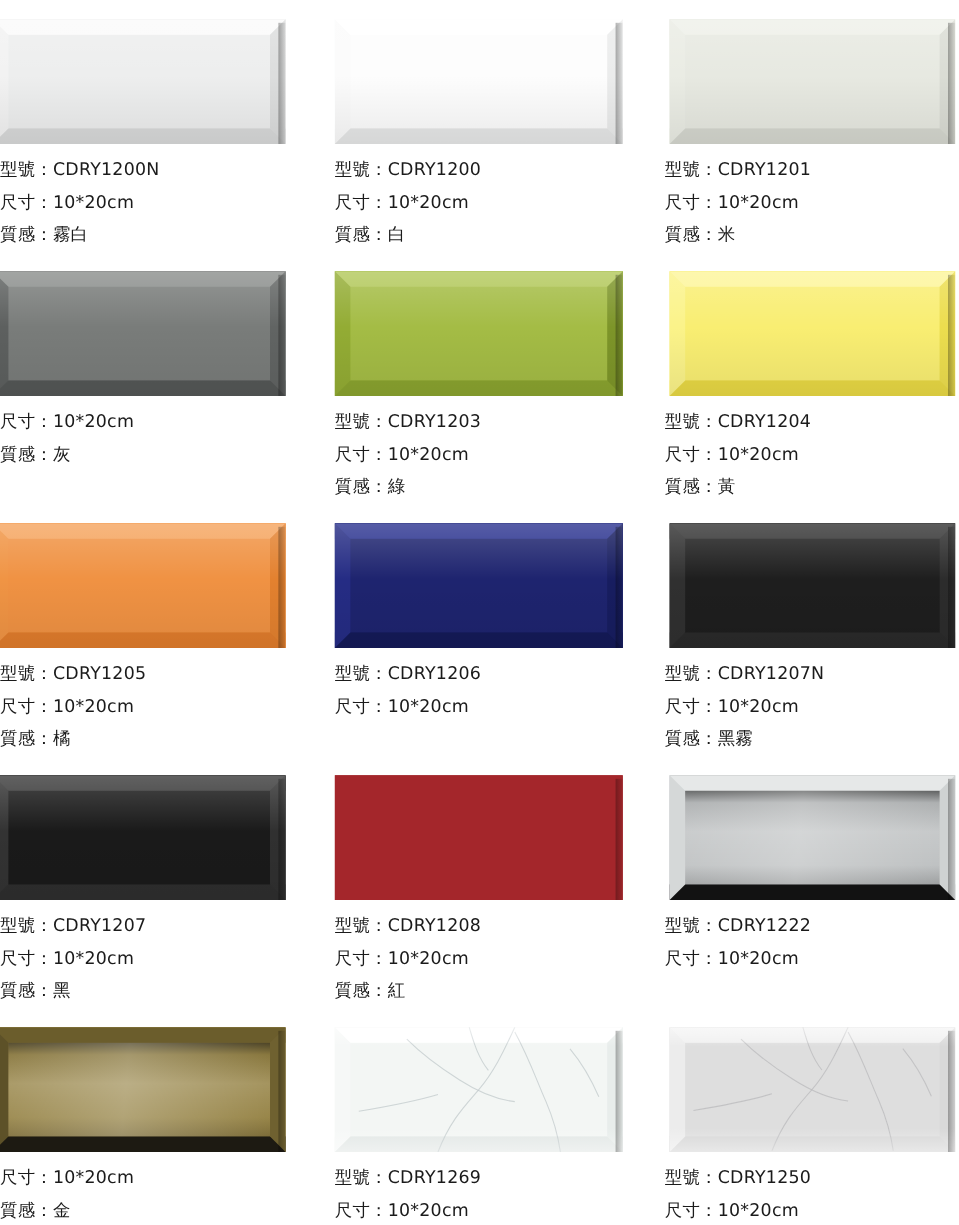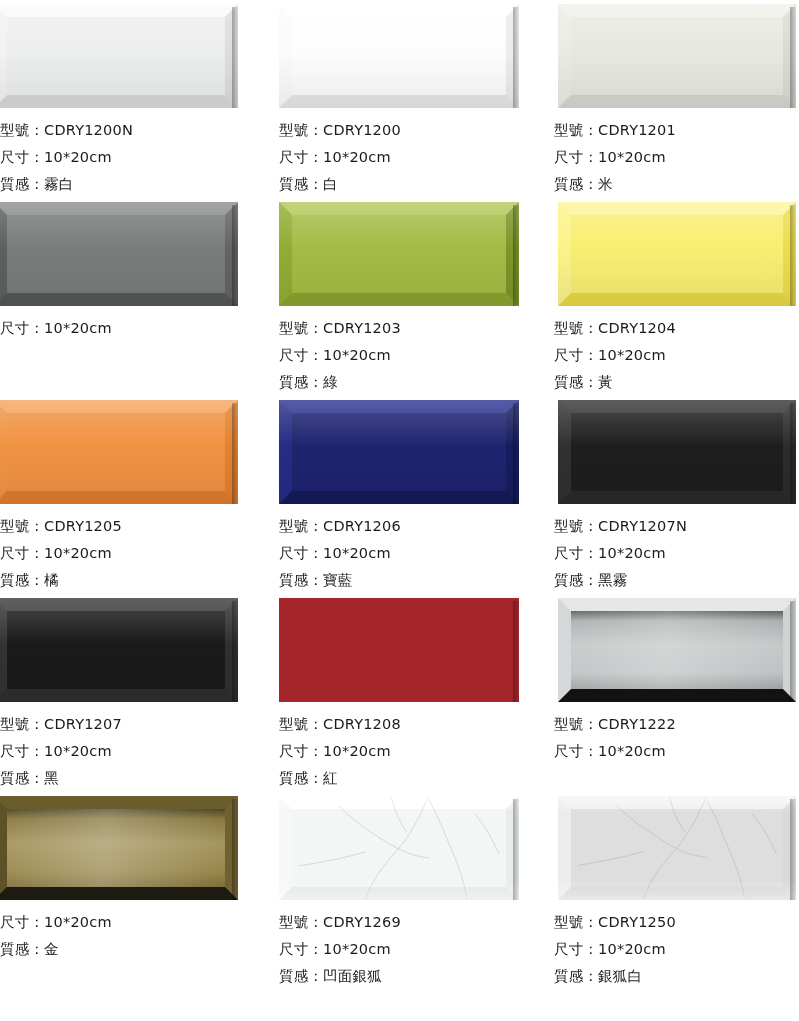--- a/index.html
+++ b/index.html
@@ -15,20 +15,21 @@
     width:799px;height:1021px;
     box-sizing:border-box;
   }
   .row{
     display:flex;
     width:799px;
   }
   .cell{
     box-sizing:border-box;
     position:relative;
+    margin-top:12px;
   }
   .col-0{width:275px;padding-left:0px;}
   .col-1{width:275px;padding-left:4px;}
   .col-2{width:249px;padding-left:4px;}
 
   
   .tile-wrap{
     position:relative;
     height:112px;
     margin-bottom:4px;
@@ -127,20 +128,21 @@
       <div class="cell col-0">
         <div class="tile-wrap">
           <div class="tile" style="background: rgb(110, 113, 112);">
             <div class="bevel" style="border-style: solid; border-width: 13px; border-color: rgb(139, 142, 140) rgb(97, 100, 99) rgb(84, 87, 86) rgb(93, 96, 95); background: rgb(121, 124, 122);"></div>
             <div class="gloss" style="background: linear-gradient(rgba(255, 255, 255, 0.2), rgba(255, 255, 255, 0) 45%, rgba(0, 0, 0, 0.07));"></div>
             <div class="shadow"></div>
           </div>
         </div>
         <div class="specs">
           <div class="spec-line">尺寸：10*20cm</div>
+          <div class="spec-line">質感：灰</div>
         </div>
       </div>
       <div class="cell col-1">
         <div class="tile-wrap">
           <div class="tile" style="background: rgb(155, 181, 60);">
             <div class="bevel" style="border-style: solid; border-width: 13px; border-color: rgb(178, 200, 90) rgb(125, 149, 41) rgb(138, 163, 47) rgb(147, 172, 52); background: rgb(164, 188, 69);"></div>
             <div class="gloss" style="background: linear-gradient(rgba(255, 255, 255, 0.2), rgba(255, 255, 255, 0) 45%, rgba(0, 0, 0, 0.07));"></div>
             <div class="shadow"></div>
           </div>
         </div>
@@ -184,21 +186,20 @@
         <div class="tile-wrap">
           <div class="tile" style="background: rgb(27, 33, 112);">
             <div class="bevel" style="border-style: solid; border-width: 13px; border-color: rgb(44, 52, 144) rgb(23, 29, 96) rgb(20, 26, 88) rgb(37, 44, 132); background: rgb(30, 36, 111);"></div>
             <div class="gloss" style="background: linear-gradient(rgba(255, 255, 255, 0.2), rgba(255, 255, 255, 0) 45%, rgba(0, 0, 0, 0.07));"></div>
             <div class="shadow"></div>
           </div>
         </div>
         <div class="specs">
           <div class="spec-line">型號：CDRY1206</div>
           <div class="spec-line">尺寸：10*20cm</div>
-          <div class="spec-line">質感：寶藍</div>
         </div>
       </div>
       <div class="cell col-2">
         <div class="tile-wrap">
           <div class="tile" style="background: rgb(35, 35, 35);">
             <div class="bevel" style="border-style: solid; border-width: 13px; border-color: rgb(52, 52, 52) rgb(44, 44, 44) rgb(42, 42, 42) rgb(48, 48, 48); background: rgb(30, 30, 30);"></div>
             <div class="gloss" style="background: linear-gradient(rgba(255, 255, 255, 0.2), rgba(255, 255, 255, 0) 45%, rgba(0, 0, 0, 0.07));"></div>
             <div class="shadow"></div>
           </div>
         </div>

